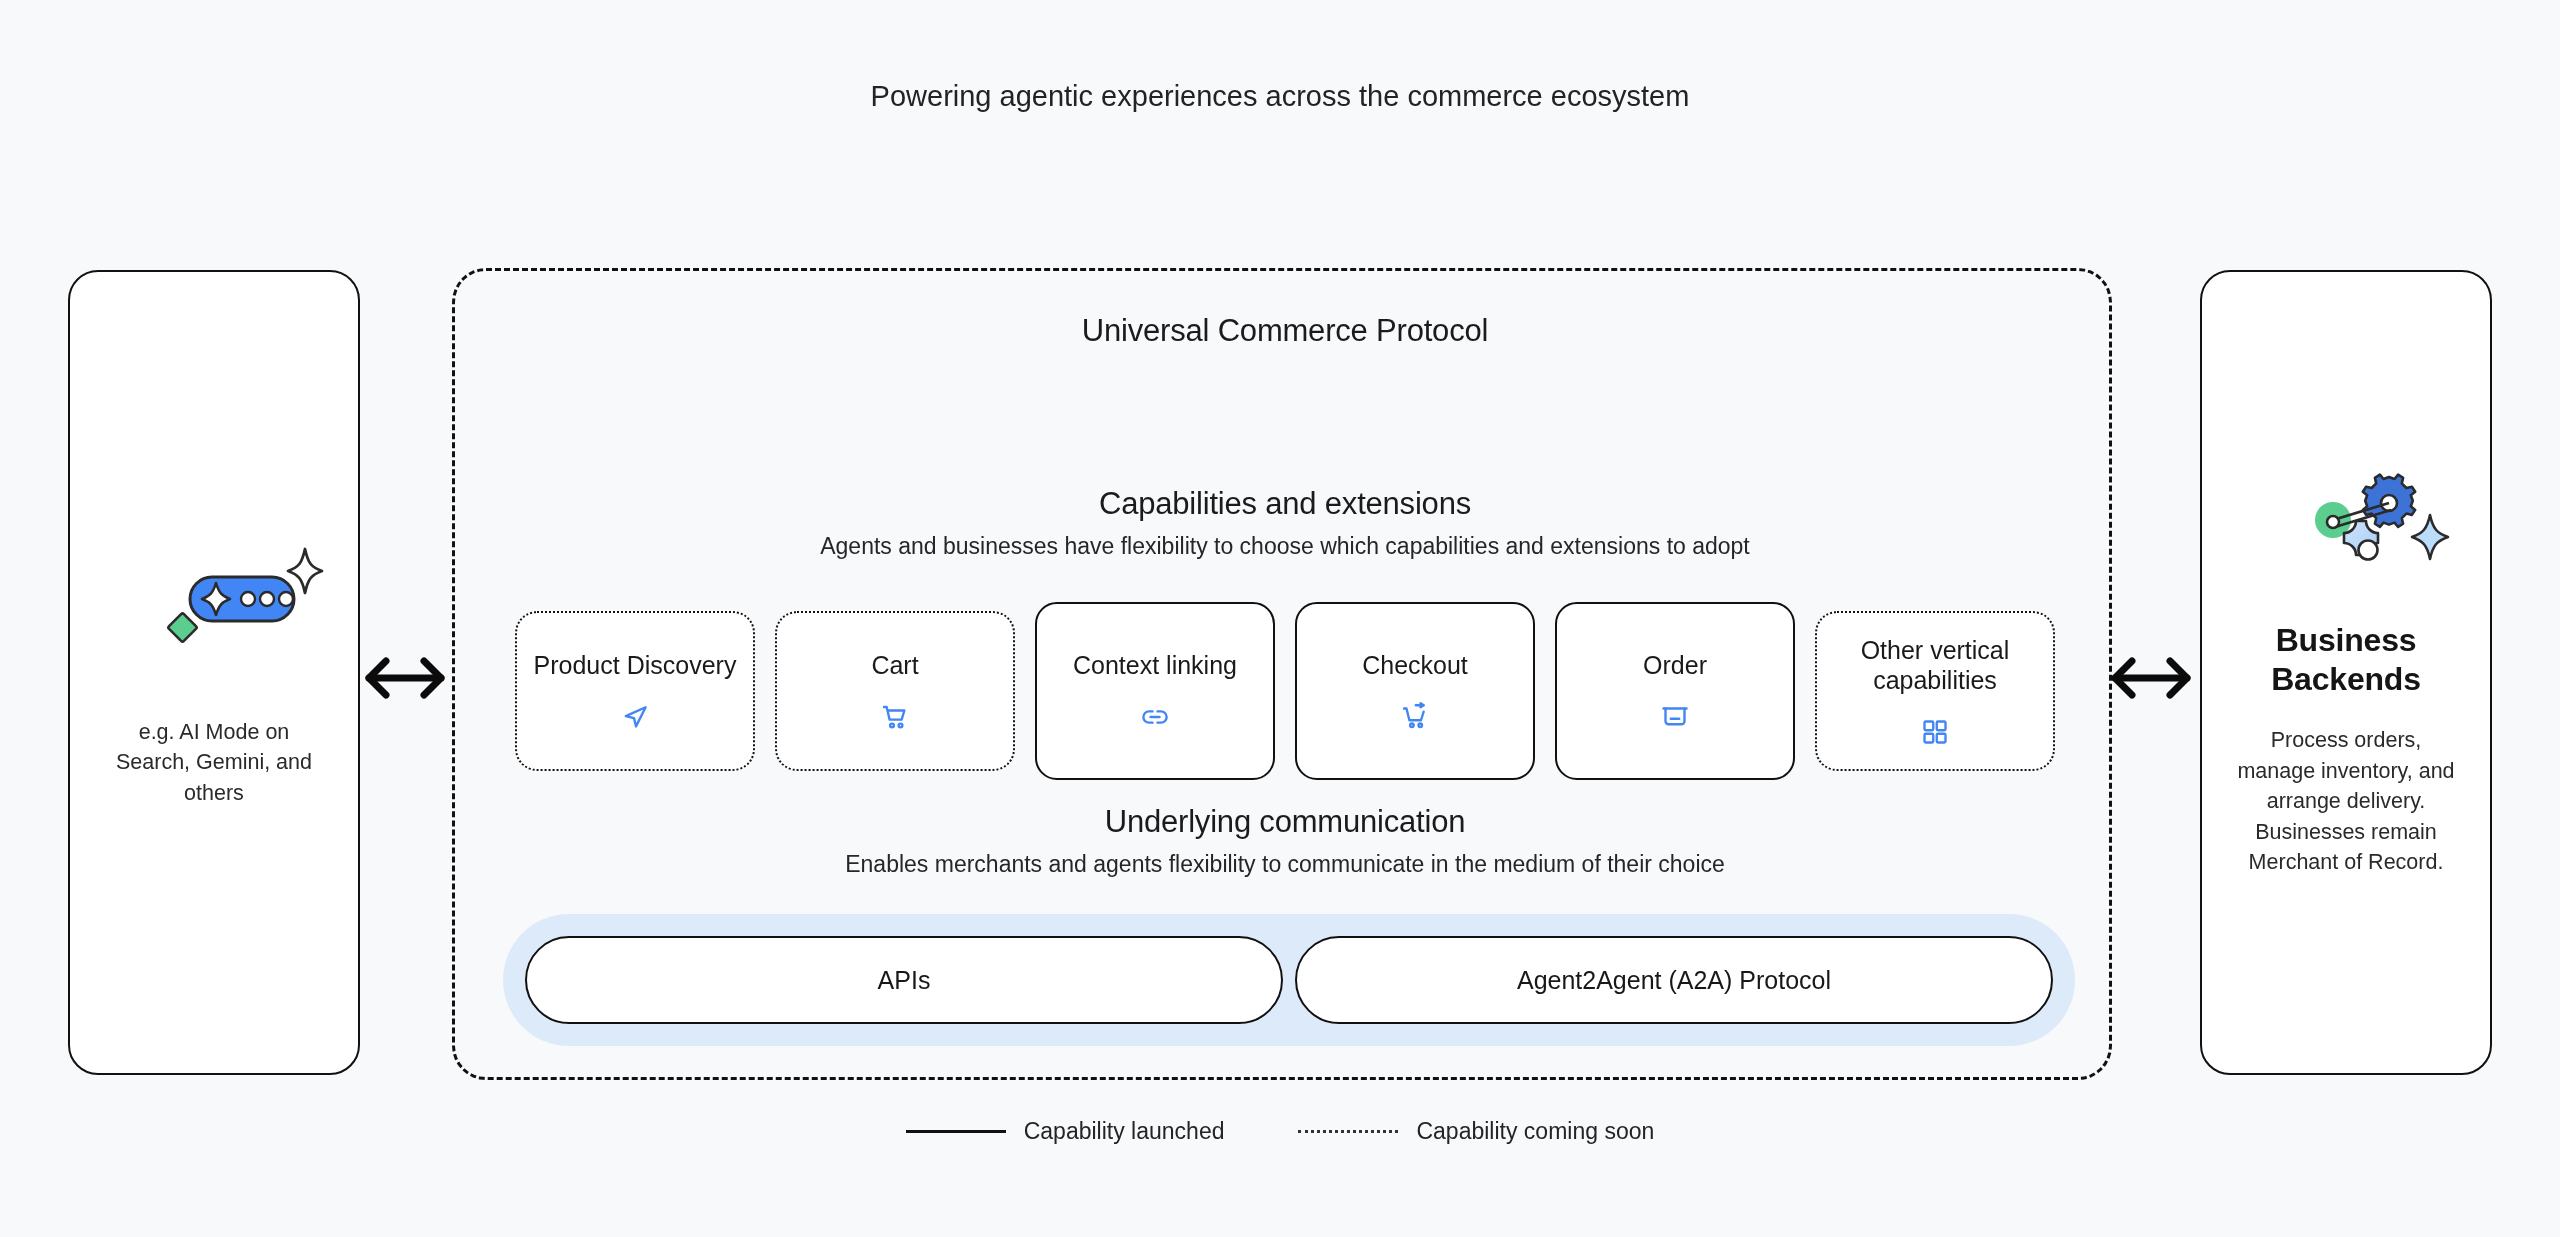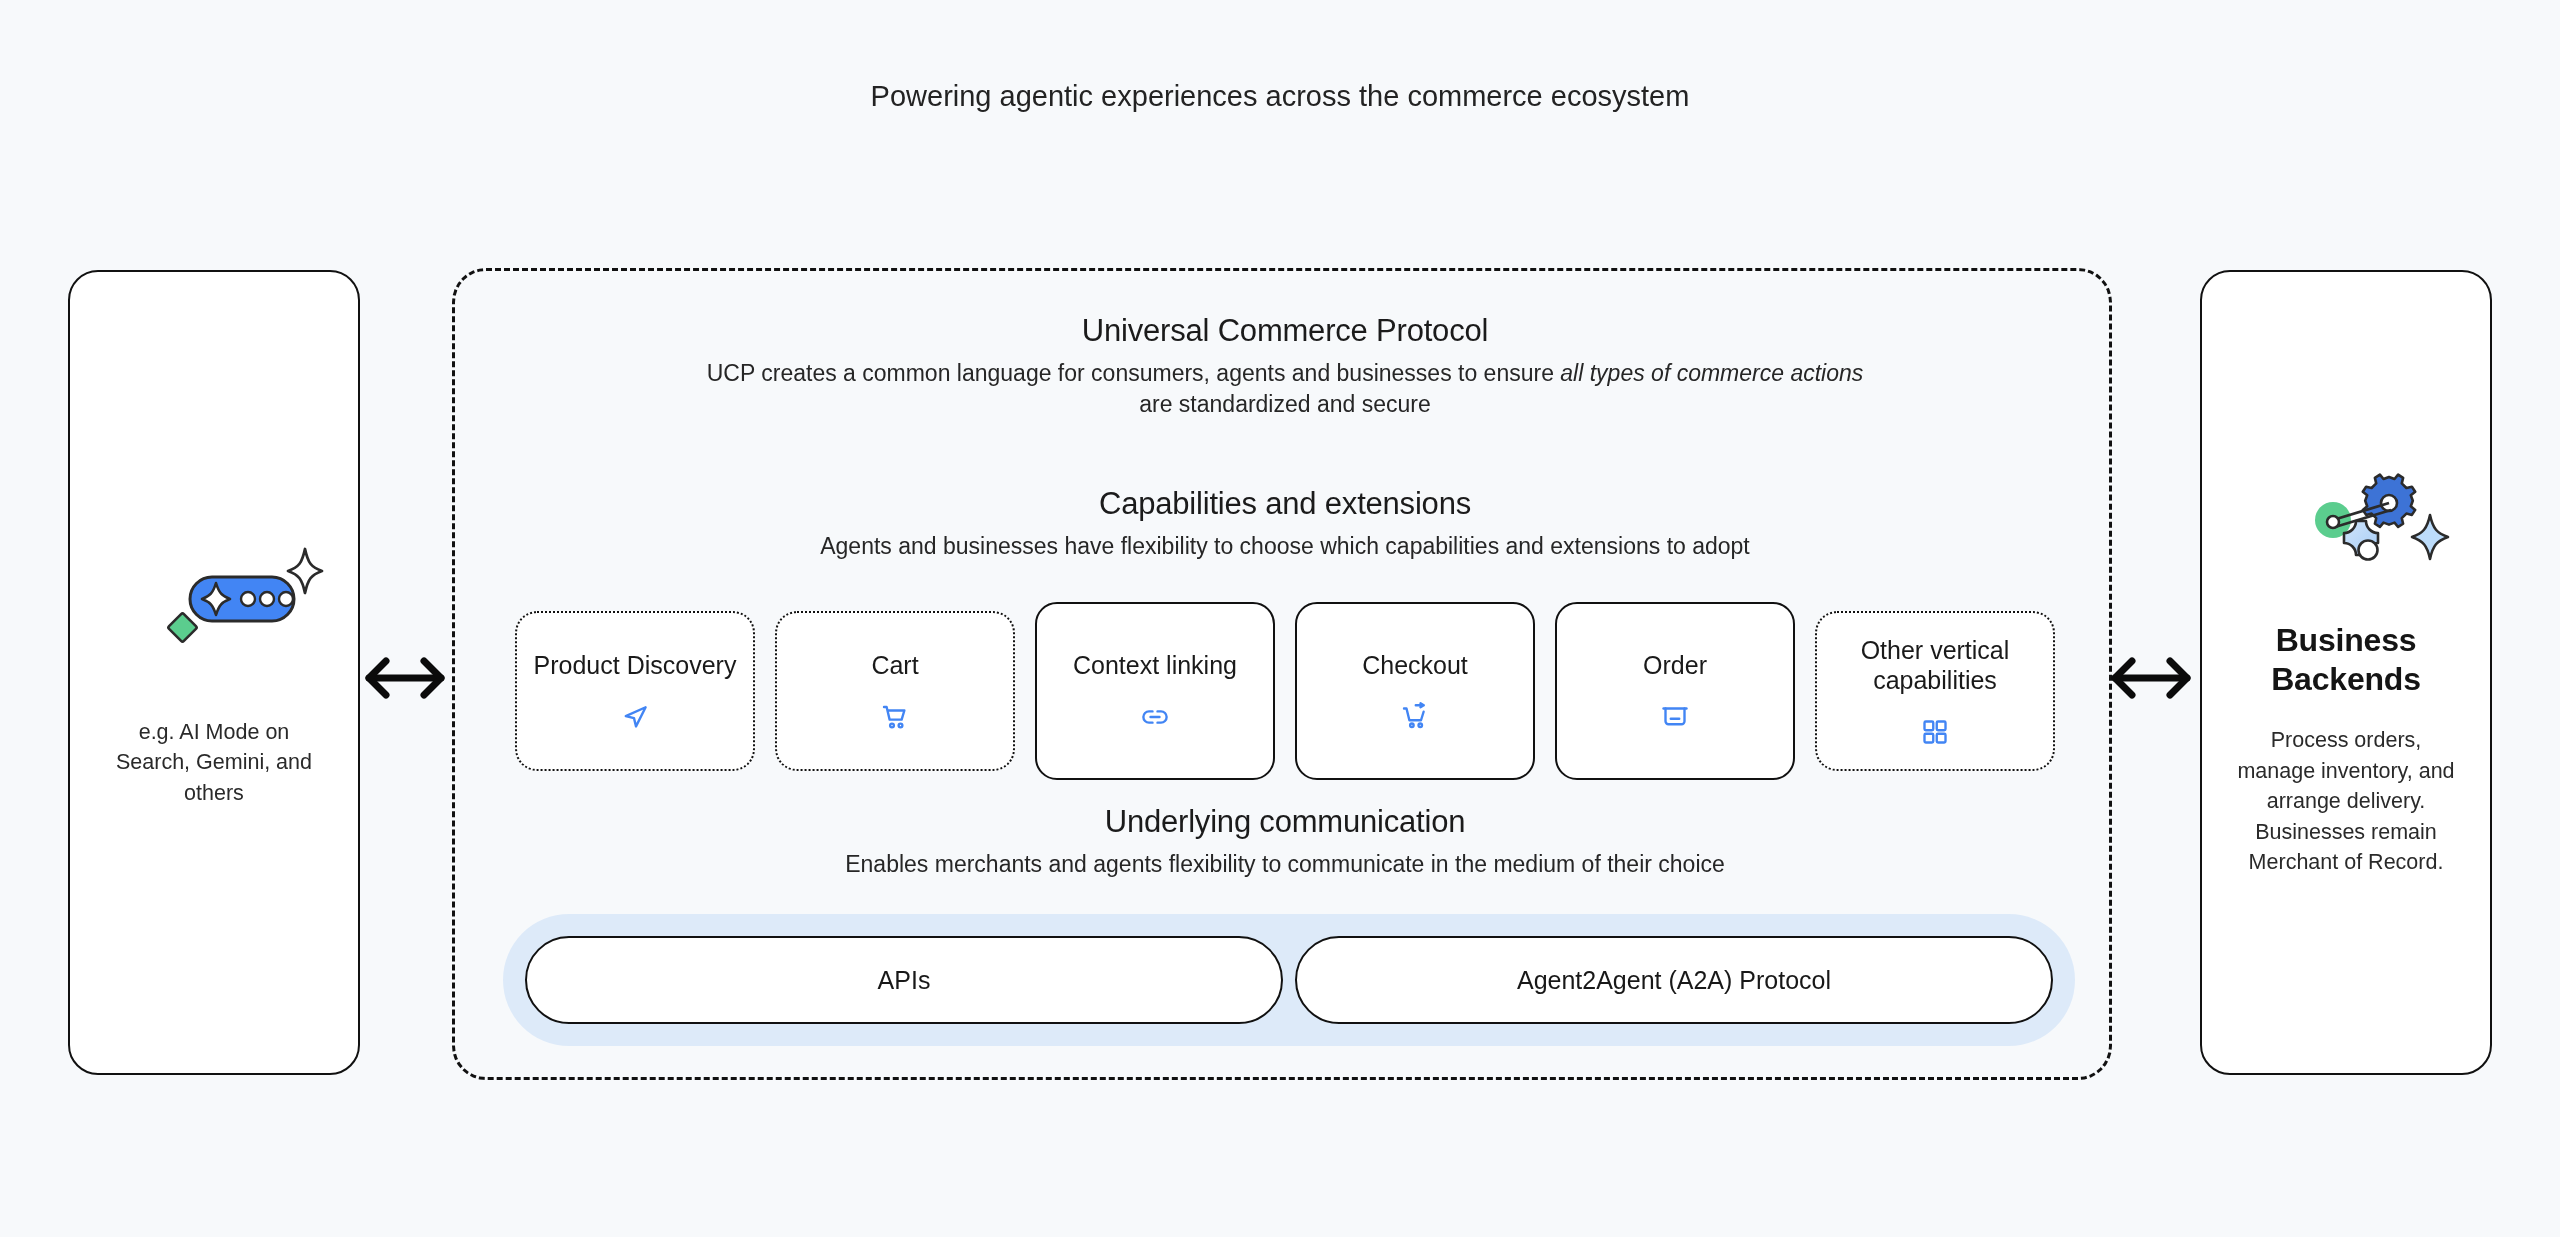--- a/index.html
+++ b/index.html
@@ -261,23 +261,20 @@
         <polyline points="24,6 7,23 24,40"></polyline>
         <polyline points="62,6 79,23 62,40"></polyline>
       </g>
     </svg>
   </span>
 
   <div id="ucp-container">
 
     <div id="ucp-intro">
       <div class="section-heading">Universal Commerce Protocol</div>
-      <div class="section-sub">
-        <span>UCP creates a common language for consumers, agents and businesses to ensure </span><em>all types of commerce actions</em><span> are standardized and secure</span>
-      </div>
     </div>
 
     <div id="cap-block">
       <div class="section-heading">Capabilities and extensions</div>
       <div class="section-sub">Agents and businesses have flexibility to choose which capabilities and extensions to adopt</div>
       <div class="cards-row" id="cards-row">
           <div class="cap-card coming">
             <div class="cap-label">Product Discovery</div>
             <span class="cap-icon">
               <svg viewBox="0 0 24 24" fill="none" stroke="currentColor" stroke-width="1.9" stroke-linejoin="round" stroke-linecap="round">
@@ -379,14 +376,24 @@
         <line x1="43" y1="53" x2="99" y2="36" stroke="#2b2b2b" stroke-width="2.8"></line>
         <line x1="45" y1="60" x2="101" y2="43" stroke="#2b2b2b" stroke-width="2.8"></line>
         <circle cx="43" cy="55" r="6" fill="#ffffff" stroke="#2b2b2b" stroke-width="2.6"></circle>
         <path d="M140 48 C143 62 147 66 158 70 C147 74 143 78 140 92 C137 78 133 74 122 70 C133 66 137 62 140 48 Z" fill="#bcdcfb" stroke="#2b2b2b" stroke-width="2.6" stroke-linejoin="round"></path>
       </svg>
     </span>
     <div class="panel-title">Business Backends</div>
     <div class="panel-desc">Process orders, manage inventory, and arrange delivery. Businesses remain Merchant of Record.</div>
   </div>
 
+  <div id="legend">
+      <div class="legend-item">
+        <span class="legend-swatch-solid"></span>
+        <span class="legend-text">Capability launched</span>
+      </div>
+      <div class="legend-item">
+        <span class="legend-swatch-dotted"></span>
+        <span class="legend-text">Capability coming soon</span>
+      </div>
+    </div>
 
 </div>
 
 </body></html>

